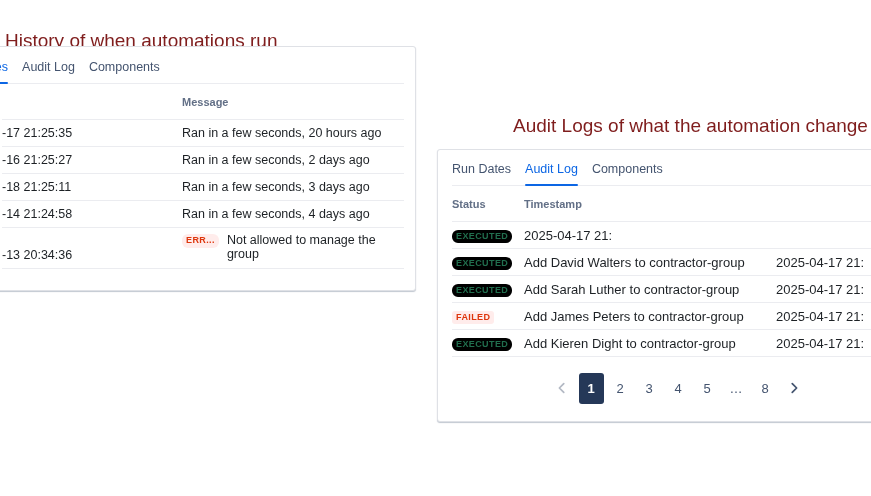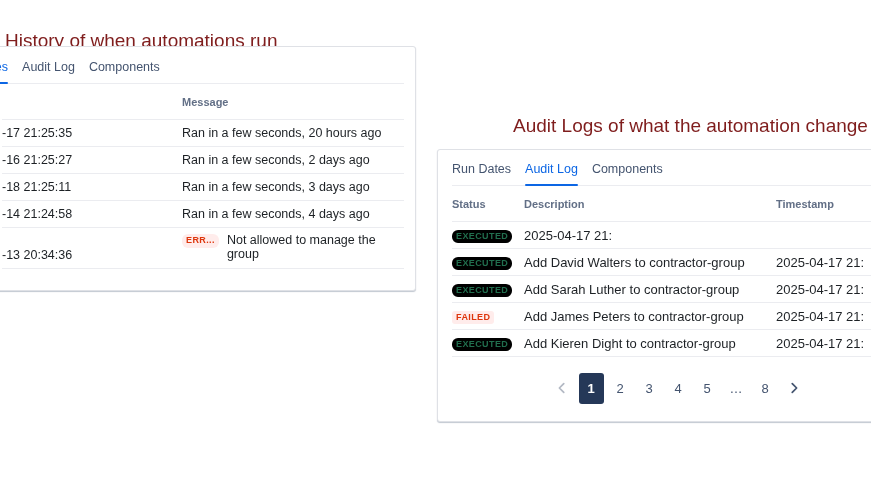--- a/index.html
+++ b/index.html
@@ -191,21 +191,20 @@
 <h1 class="page-title" id="right-title">Audit Logs of what the automation change</h1>
 
 <section class="card" id="right-card">
   <nav class="tabs">
     <span class="tab">Run Dates</span>
     <span class="tab active">Audit Log</span>
     <span class="tab">Components</span>
   </nav>
   <div class="thead">
     <span class="c-status">Status</span>
-    <span class="c-desc">Description</span>
     <span class="c-time">Timestamp</span>
   </div>
   <div id="right-rows">
   <div class="trow">
     <span class="c-status">
       <span class="lozenge success">EXECUTED</span>
     </span>
     <span class="c-time">2025-04-17 21:</span>
   </div>
 

